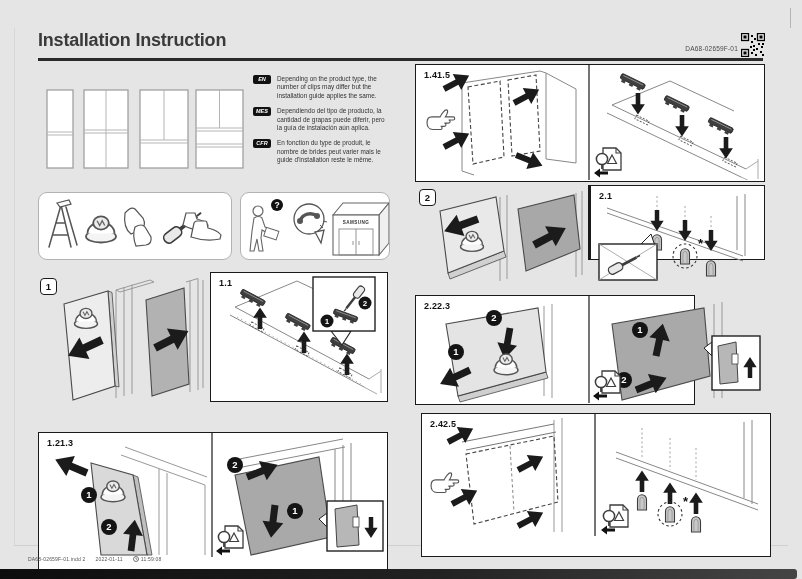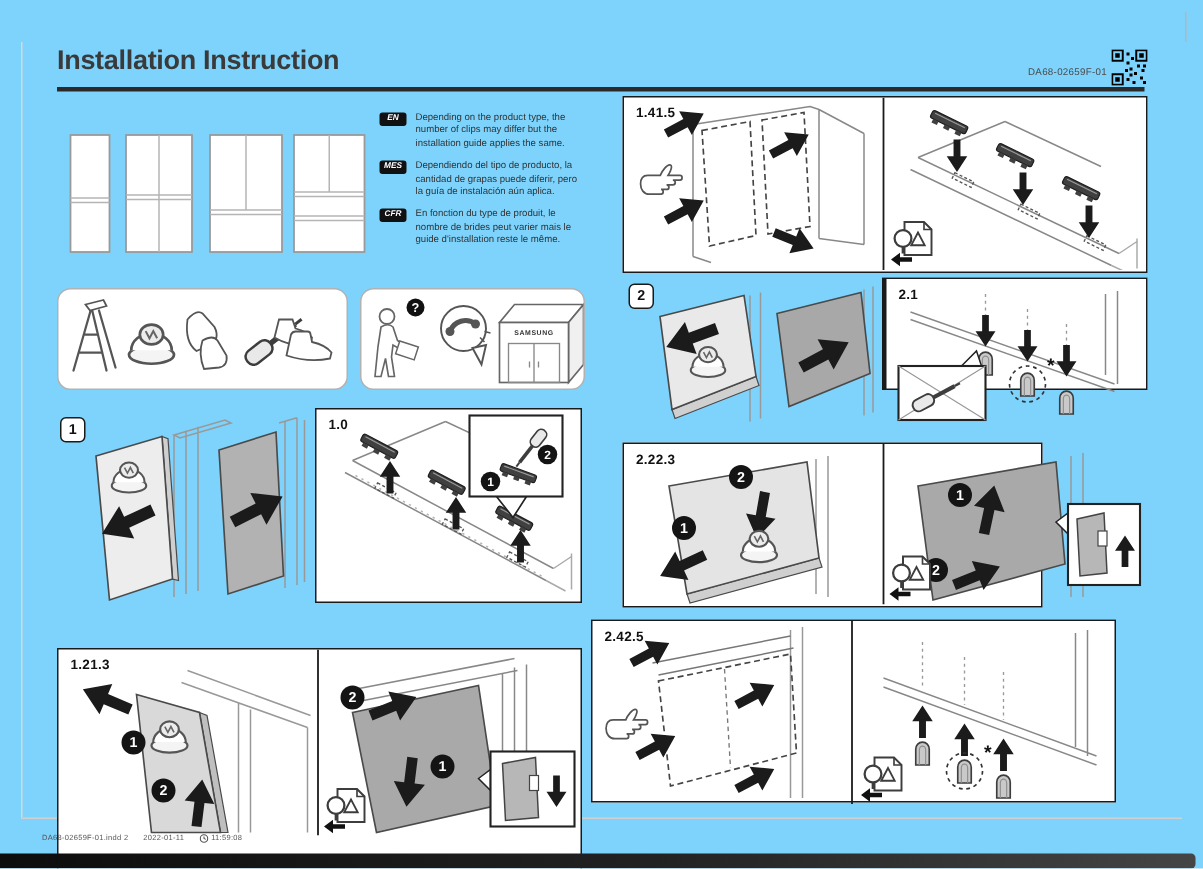--- a/index.html
+++ b/index.html
@@ -1,16 +1,16 @@
 <!DOCTYPE html>
 <html><head>
 <meta charset="utf-8">
 <style>
   html,body{margin:0;padding:0;background:#fff;}
-  .page{position:relative;width:802px;height:579px;background:#7dd3fc;overflow:hidden;
+  .page{position:relative;width:802px;height:579px;background:#e5e5e5;overflow:hidden;
         font-family:"Liberation Sans",sans-serif;color:#222;}
   .abs{position:absolute;}
   .box{position:absolute;border:1.5px solid #1a1a1a;background:#fff;box-sizing:border-box;}
   .rbox{position:absolute;border:1px solid #b2b2b2;border-radius:9px;background:#fff;box-sizing:border-box;}
   .plabel{position:absolute;left:8px;top:5px;font-size:9px;font-weight:bold;color:#111;letter-spacing:.2px;}
   .steplab{position:absolute;width:15px;height:15px;border:1.6px solid #1a1a1a;border-radius:4px;
            background:#fff;font-size:9.5px;font-weight:bold;text-align:center;line-height:15px;color:#111;}
   .title{position:absolute;left:38px;top:30px;font-size:18px;font-weight:bold;color:#3a3a3a;letter-spacing:-.2px;}
   .rule{position:absolute;left:38px;top:58px;width:725px;height:2.6px;background:#2a2a2a;}
   .docnum{position:absolute;left:620px;top:45px;width:118px;text-align:right;font-size:6.5px;color:#4a4a4a;letter-spacing:.2px;}
@@ -202,21 +202,21 @@
   <use href="#suction" transform="translate(28,44) scale(1.15)"></use>
   <use href="#arr" transform="translate(44,66) rotate(155) scale(1.25)"></use>
   <g stroke="#999" stroke-width="1" fill="none">
     <path d="M128,8 L140,4.5 M132,7 L132,118 M140,4.5 L140,116 M145,6 L145,114"></path>
   </g>
   <polygon points="88,26 126,14 131,110 94,122" fill="#b2b2b2" stroke="#4a4a4a" stroke-width="1.1"></polygon>
   <use href="#arr" transform="translate(97,74) rotate(-27) scale(1.25)"></use>
 </svg>
 
 <div class="box" style="left:210px;top:272px;width:178px;height:130px">
-  <div class="plabel">1.0</div>
+  <div class="plabel">1.1</div>
   <svg style="position:absolute;left:0;top:0" width="175" height="127" viewBox="0 0 175 127">
     <g stroke="#888" stroke-width="1" fill="none">
       <path d="M24,34 L158,106 M19,42 L153,114 M24,34 L86,8 M86,8 L150,38"></path>
       <path d="M158,106 L170,98 M170,96 L170,120 M153,114 L166,121" stroke="#aaa"></path>
       <path d="M26,44 L150,111" stroke="#b5b5b5" stroke-dasharray="1.5,3"></path>
     </g>
     <g>
       <rect x="-7" y="-2" width="14" height="4" transform="translate(46,54) rotate(28)" fill="none" stroke="#555" stroke-width="0.9" stroke-dasharray="2,1.5"></rect>
       <rect x="-7" y="-2" width="14" height="4" transform="translate(91,78) rotate(28)" fill="none" stroke="#555" stroke-width="0.9" stroke-dasharray="2,1.5"></rect>
       <rect x="-7" y="-2" width="14" height="4" transform="translate(134,100) rotate(28)" fill="none" stroke="#555" stroke-width="0.9" stroke-dasharray="2,1.5"></rect>
@@ -399,21 +399,21 @@
     <use href="#arr" transform="translate(220,94) rotate(-22) scale(1.1)"></use>
     <polygon points="288,52 296,46 296,60" fill="#fff" stroke="#222" stroke-width="1"></polygon>
     <rect x="296" y="40" width="48" height="54" fill="#fff" stroke="#222" stroke-width="1.4"></rect>
     <polygon points="302,50 320,46 322,86 304,88" fill="#b7b7b7" stroke="#444" stroke-width="1"></polygon>
     <rect x="316" y="58" width="6" height="10" fill="#fff" stroke="#444" stroke-width="0.8"></rect>
     <use href="#arr" transform="translate(334,82) rotate(-90) scale(0.7)"></use>
     <use href="#mag" transform="translate(178,74)"></use>
   </svg>
 </div>
 
-<div class="box" style="left:394px;top:413px;width:350px;height:122px">
+<div class="box" style="left:421px;top:413px;width:350px;height:144px">
   <div class="plabel">2.42.5</div>
   <svg style="position:absolute;left:0;top:0" width="347" height="122" viewBox="0 0 347 122">
     <line x1="173" y1="0" x2="173" y2="122" stroke="#1a1a1a" stroke-width="1.2"></line>
     <g stroke="#999" stroke-width="1" fill="none">
       <path d="M132,6 L132,118 M140,4 L140,118"></path>
       <path d="M40,28 L132,10 M44,36 L134,18" stroke="#777"></path>
     </g>
     <polygon points="44,40 132,22 136,88 52,110" fill="none" stroke="#444" stroke-width="1.1" stroke-dasharray="4,2.5"></polygon>
     <path d="M88,32 L92,98" stroke="#777" stroke-width="0.9" stroke-dasharray="3,2.5" fill="none"></path>
     <use href="#hand" transform="translate(8,58) scale(1.05)"></use>

